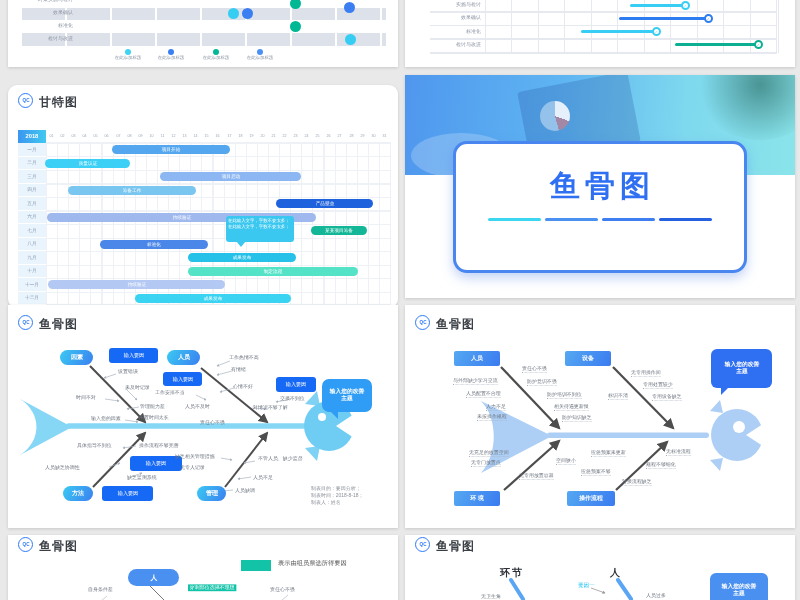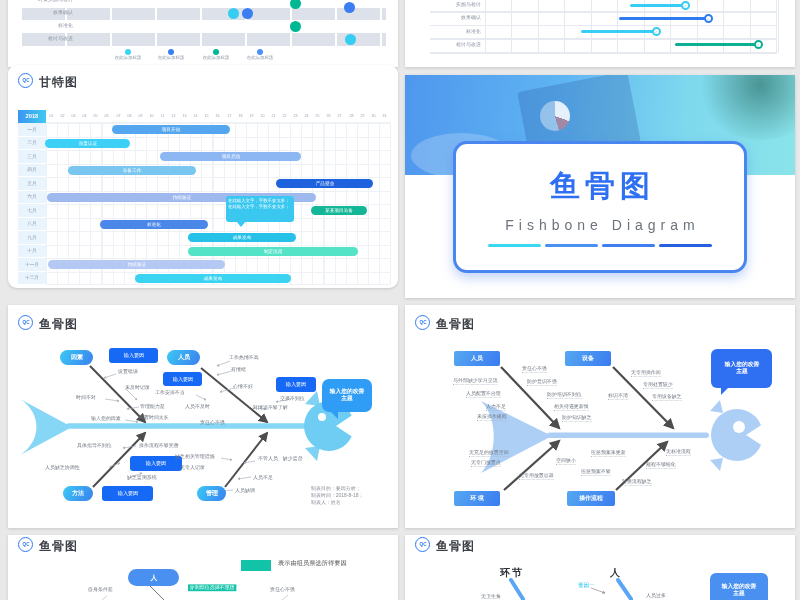--- a/index.html
+++ b/index.html
@@ -122,21 +122,21 @@
         <span>✓</span>
       </div>
     <div class="ring" style="left:246.5px;top:183.1px;border:2px solid #38cdf4;color:#38cdf4;">
         <span>✓</span>
       </div>
     <div class="ring" style="left:348.5px;top:196.4px;border:2px solid #0caf92;color:#0caf92;">
         <span>✓</span>
       </div>
   </div>
 
-  <div class="s" style="left:8px;top:65px;border-radius:9px;">
+  <div class="s" style="left:8px;top:85px;border-radius:9px;">
     <div class="hlogo" style="left:10px;top:8px;">
         <span>QC</span>
       </div>
     <div class="htitle" style="left:31px;top:9px;">甘特图</div>
     <div class="gyear">
         <span>2018</span>
       </div>
     <div class="gdayrow">
       <i class="dayc">01</i>
         <i class="dayc">02</i>
@@ -255,21 +255,20 @@
         border-radius:4px;transform:rotate(-11deg);"></div>
       <div style="position:absolute;left:135px;top:26px;width:30px;height:30px;border-radius:50%;
         background:conic-gradient(rgba(255,255,255,.85) 0 110deg,rgba(230,120,120,.55) 110deg 165deg,rgba(255,255,255,.4) 165deg);"></div>
       <div style="position:absolute;left:290px;top:-45px;width:130px;height:110px;border-radius:50%;
         background:radial-gradient(circle,rgba(24,86,76,.55),rgba(24,86,76,0) 70%);"></div>
       <div style="position:absolute;left:6px;top:58px;width:100px;height:45px;border-radius:50%;
         background:rgba(255,255,255,.22);"></div>
     </div>
     <div class="card">
       <div class="ctitle">鱼骨图</div>
-      <div class="csub">Fishbone Diagram</div>
       <div class="cbars">
         <i style="background:#3bd6f0;"></i>
         <i style="background:#4a90f0;"></i>
         <i style="background:#3f7ef0;"></i>
         <i style="background:#2460e0;"></i>
       </div>
     </div>
   </div>
 
   <div class="s" style="left:8px;top:305px;">

